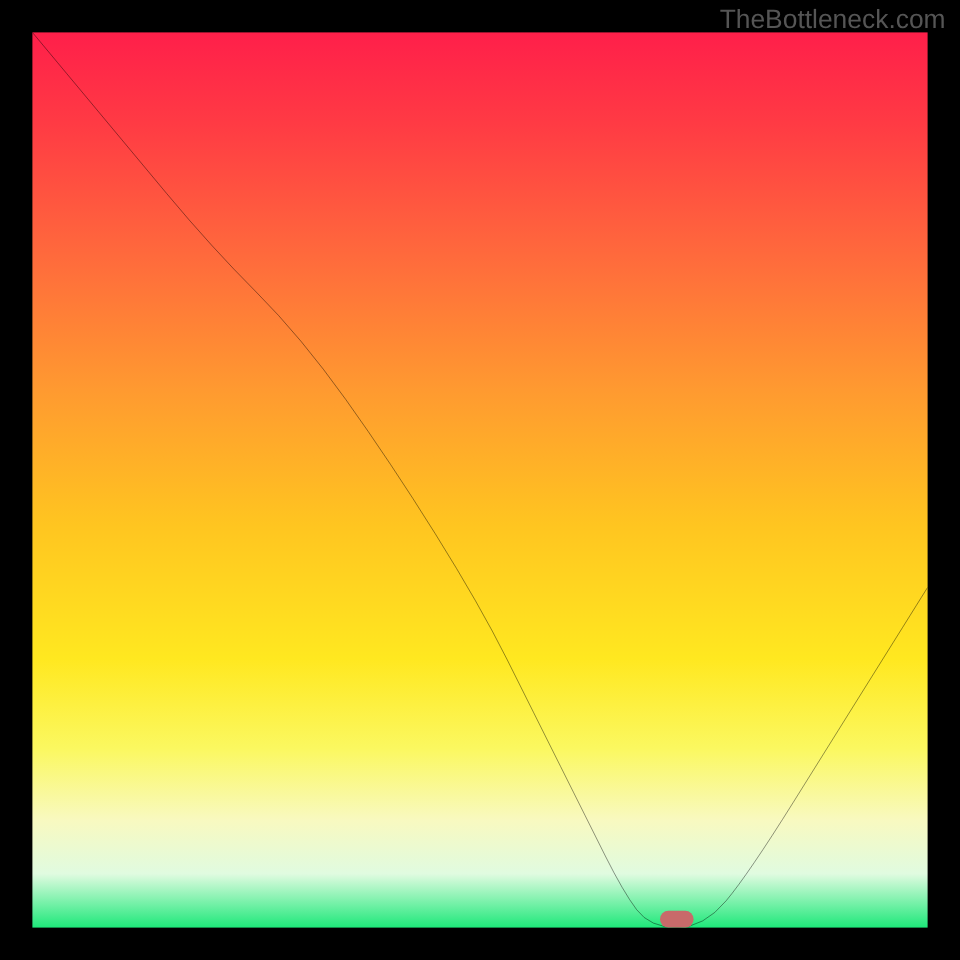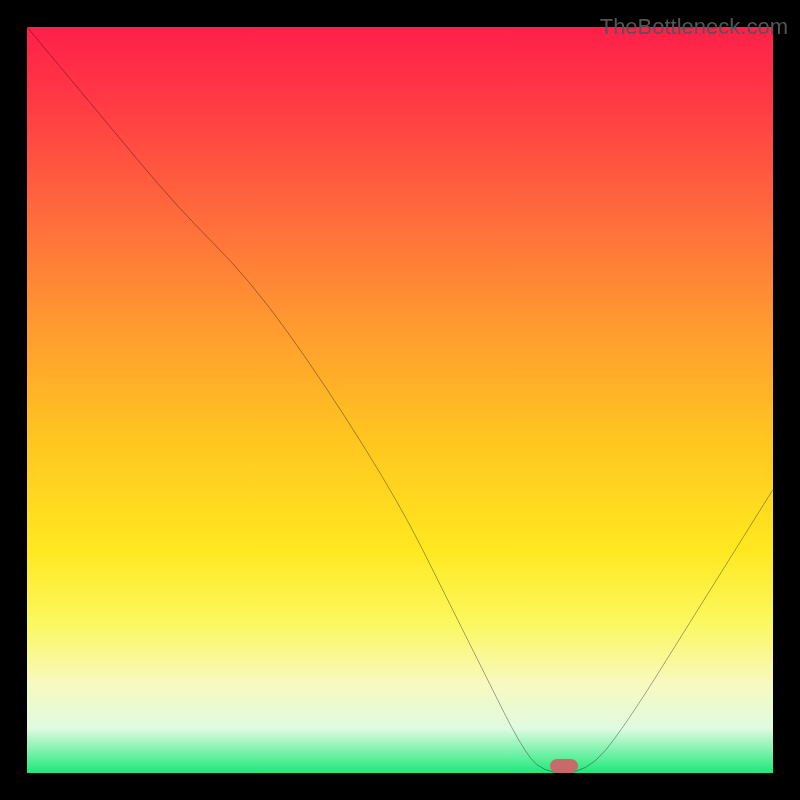--- a/index.html
+++ b/index.html
@@ -6,21 +6,21 @@
     margin: 0;
     padding: 0;
     width: 800px;
     height: 800px;
     background: #000;
     position: relative;
     overflow: hidden;
   }
   .watermark {
     position: absolute;
-    top: 14px;
+    top: 3px;
     right: 12px;
     color: #555;
     font-family: Arial, Helvetica, sans-serif;
     font-size: 22px;
     font-weight: 500;
     z-index: 10;
   }
   .plot-area {
     position: absolute;
     left: 27px;

